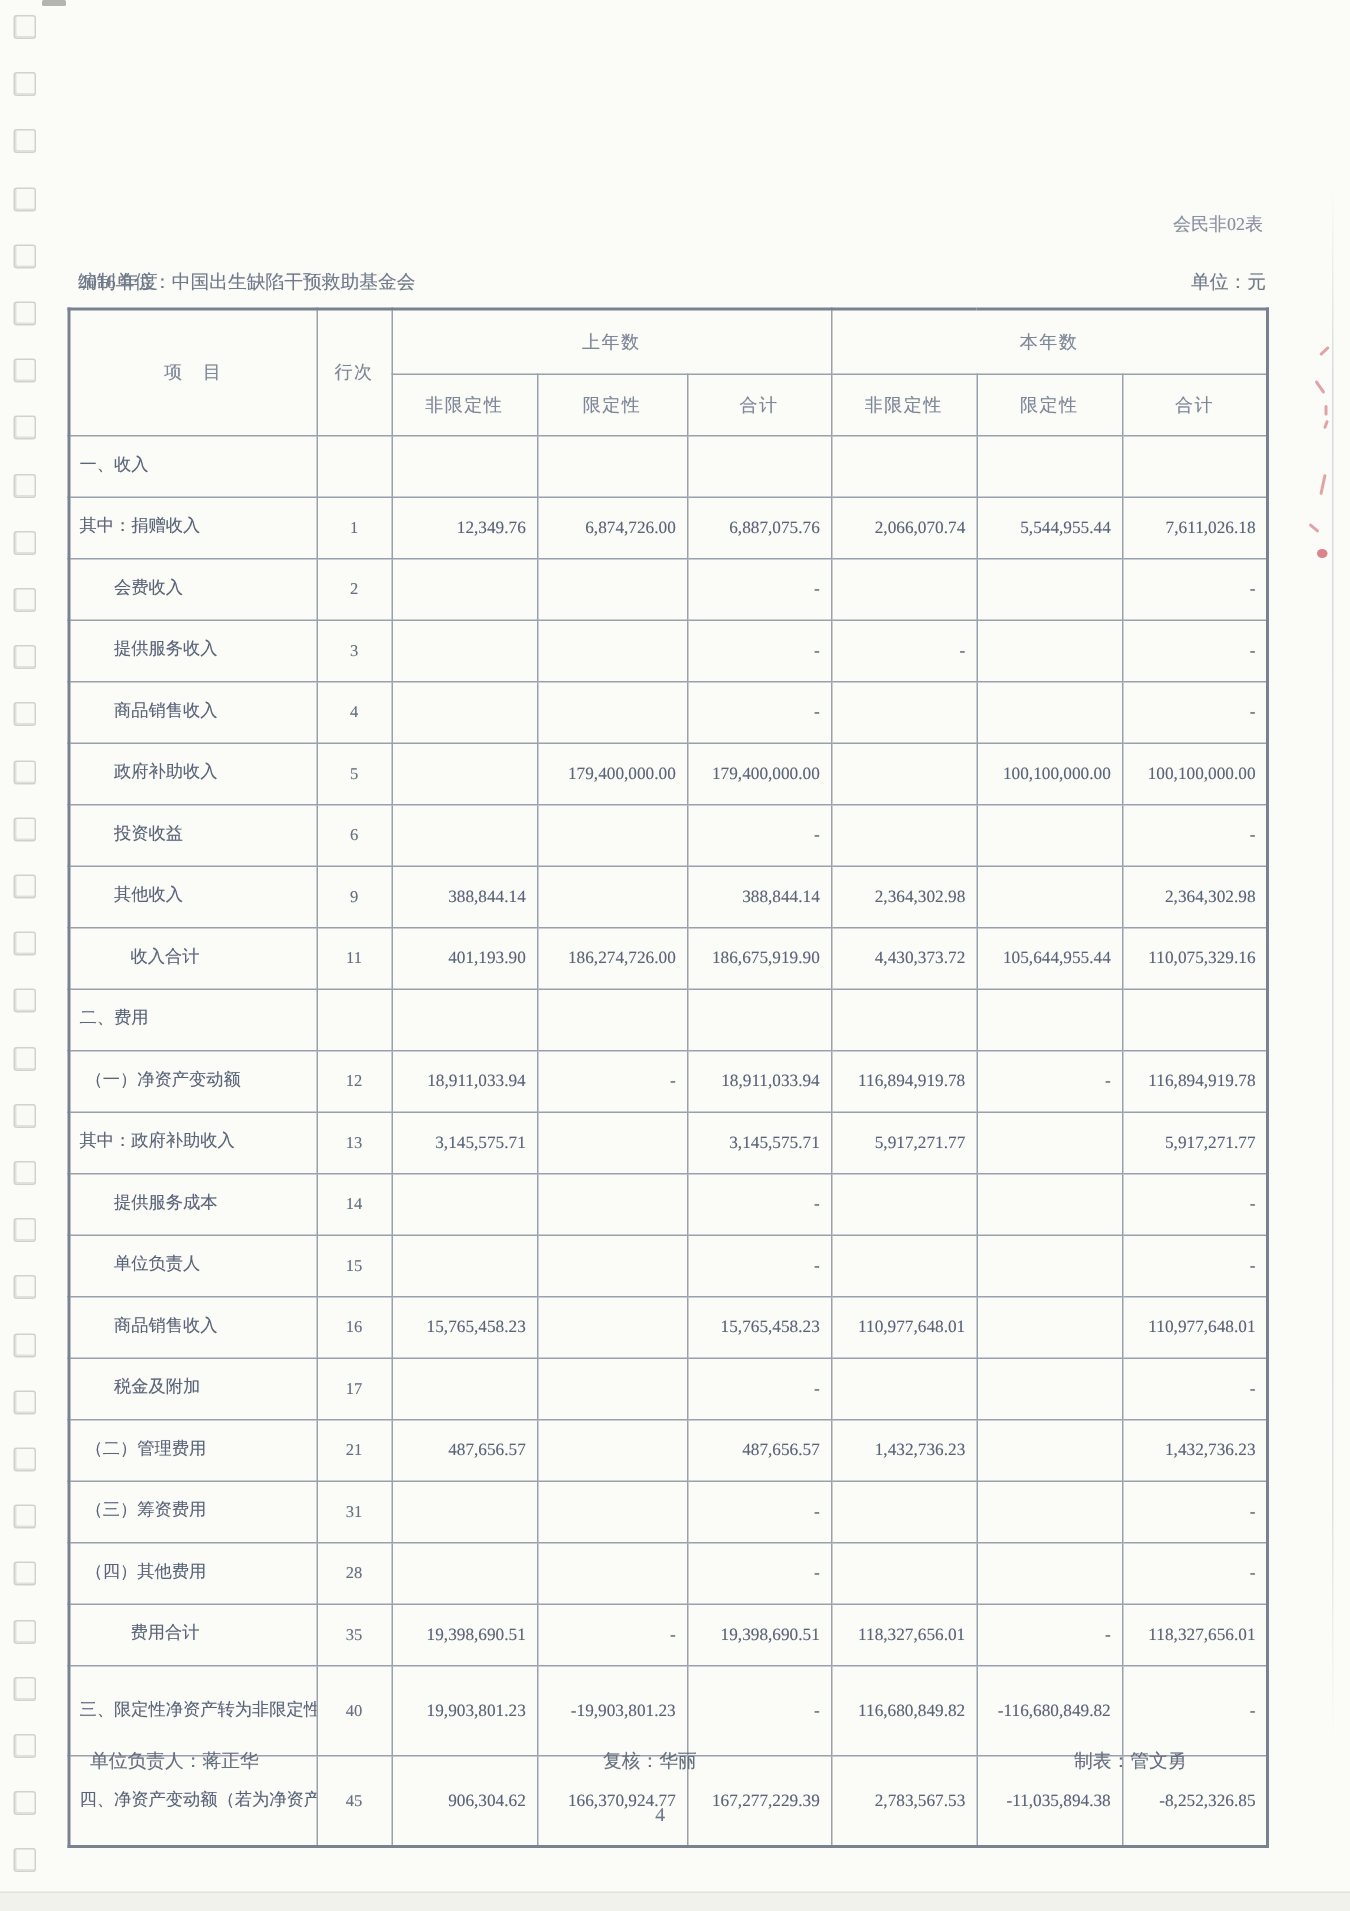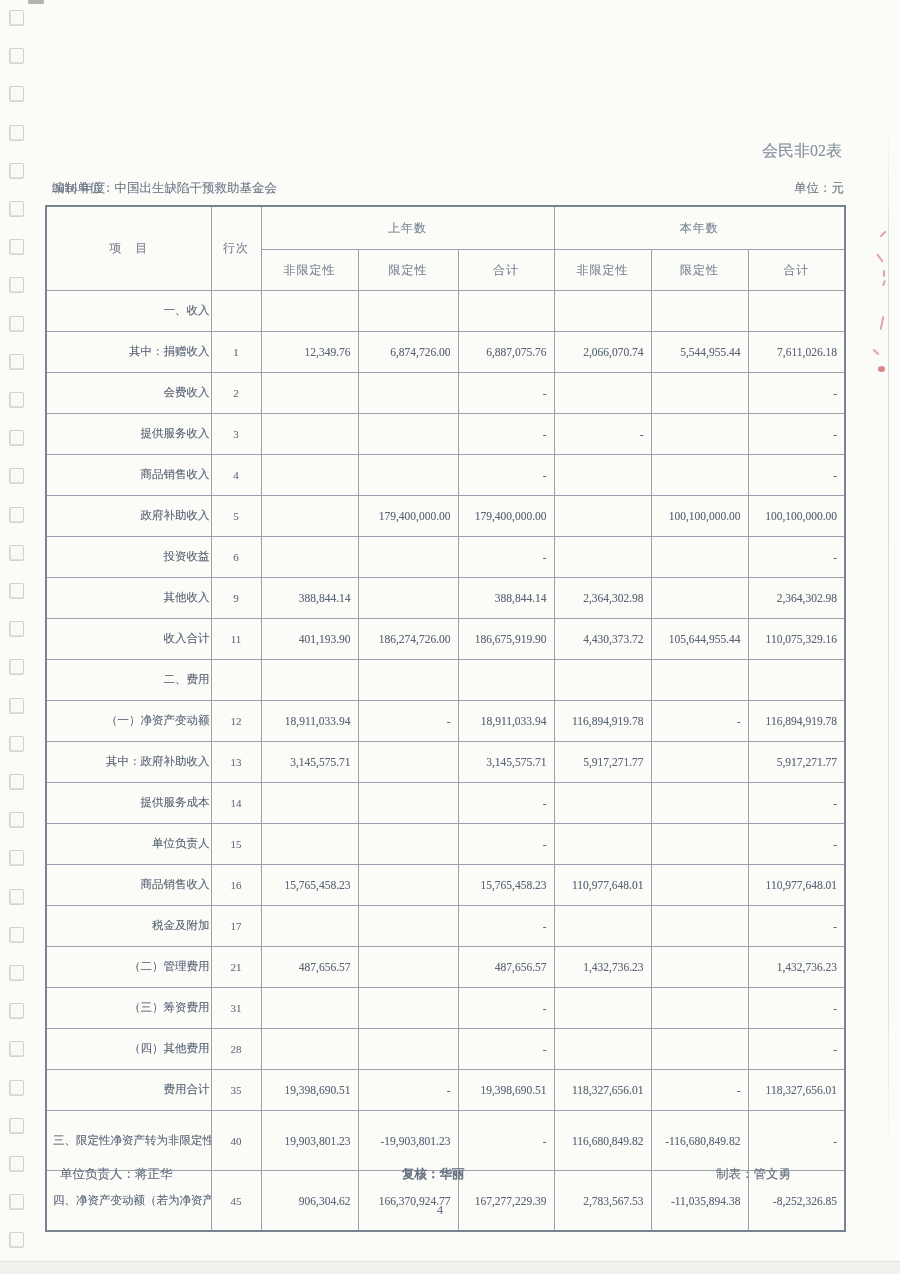--- a/index.html
+++ b/index.html
@@ -10,46 +10,46 @@
   .hole{position:absolute;left:9px;width:13px;height:14px;border:1px solid rgba(172,172,166,.5);
         background:rgba(249,249,246,.95);border-radius:2px;
         box-shadow:inset 1px -1px 0 rgba(158,158,152,.28);}
   .scan-mark{position:absolute;left:28px;top:0;width:16px;height:4px;background:#9c9c99;opacity:.75;border-radius:1px;}
   .crease{position:absolute;left:888px;top:125px;width:1px;height:1035px;
           background:linear-gradient(to bottom,rgba(186,192,205,0),rgba(186,192,205,.55) 12%,rgba(186,192,205,.45) 85%,rgba(186,192,205,0));}
   .bottom-strip{position:absolute;left:0;bottom:0;width:900px;height:12px;background:#f2f2ed;border-top:1px solid #e3e3dd;}
 
   .doc-title{position:absolute;top:102px;left:0;width:900px;text-align:center;
              font-size:18px;letter-spacing:8px;color:#9ea6b3;font-weight:500;}
-  .form-code{position:absolute;top:141px;right:58px;font-size:16px;color:#8a93a1;}
+  .form-code{position:absolute;top:141px;right:58px;font-size:12px;color:#8a93a1;}
   .info-row{position:absolute;top:180px;left:52px;width:792px;font-size:12.5px;color:#707a89;}
   .info-left{position:absolute;left:0;top:0;}
   .info-center{position:absolute;left:0;width:100%;text-align:left;top:0;}
   .info-right{position:absolute;right:0;top:0;}
 
   table.main{position:absolute;left:45px;top:205px;width:799px;border-collapse:collapse;
              table-layout:fixed;border:2px solid #7a8292;}
   table.main th,table.main td{border:1px solid #9aa1ae;overflow:hidden;white-space:nowrap;}
   table.main th{font-weight:normal;color:#7f8897;font-size:12px;letter-spacing:1px;}
   thead tr.h1 th{height:40px;text-align:center;}
   thead tr.h2 th{height:38px;}
   tbody td{height:38px;font-size:11.5px;color:#5a6577;vertical-align:middle;}
   tbody tr.tall td{height:57px;}
-  td.label{text-align:right;white-space:normal;line-height:1.35;}
+  td.label{text-align:left;white-space:normal;line-height:1.35;}
   td.lineno{text-align:center;font-size:11px;color:#66707f;}
   td.num{text-align:right;padding-right:7px;font-variant-numeric:tabular-nums;}
   .ind0{padding-left:6px;}
   .ind1{padding-left:10px;}
   .ind2{padding-left:29px;}
   .ind3{padding-left:40px;}
 
   .footer-row{position:absolute;top:1166px;left:60px;width:784px;font-size:12.5px;color:#66707f;}
   .footer-item{position:absolute;top:0;}
   .f-left{left:0;}
-  .f-center{left:342px;font-weight:bold;}
+  .f-center{left:342px;}
   .f-right{left:656px;}
   .page-num{position:absolute;top:1202px;left:0;width:880px;text-align:center;font-size:13px;color:#6e7a8c;}
 
   .red-marks{position:absolute;left:871px;top:228px;width:22px;height:150px;}
   .red-marks i{position:absolute;display:block;width:2px;background:rgba(199,76,88,.5);border-radius:1px;}
   .red-marks .blob{width:7px;height:6px;border-radius:50%;background:rgba(203,68,80,.65);}
 </style>
 </head>
 <body>
 

